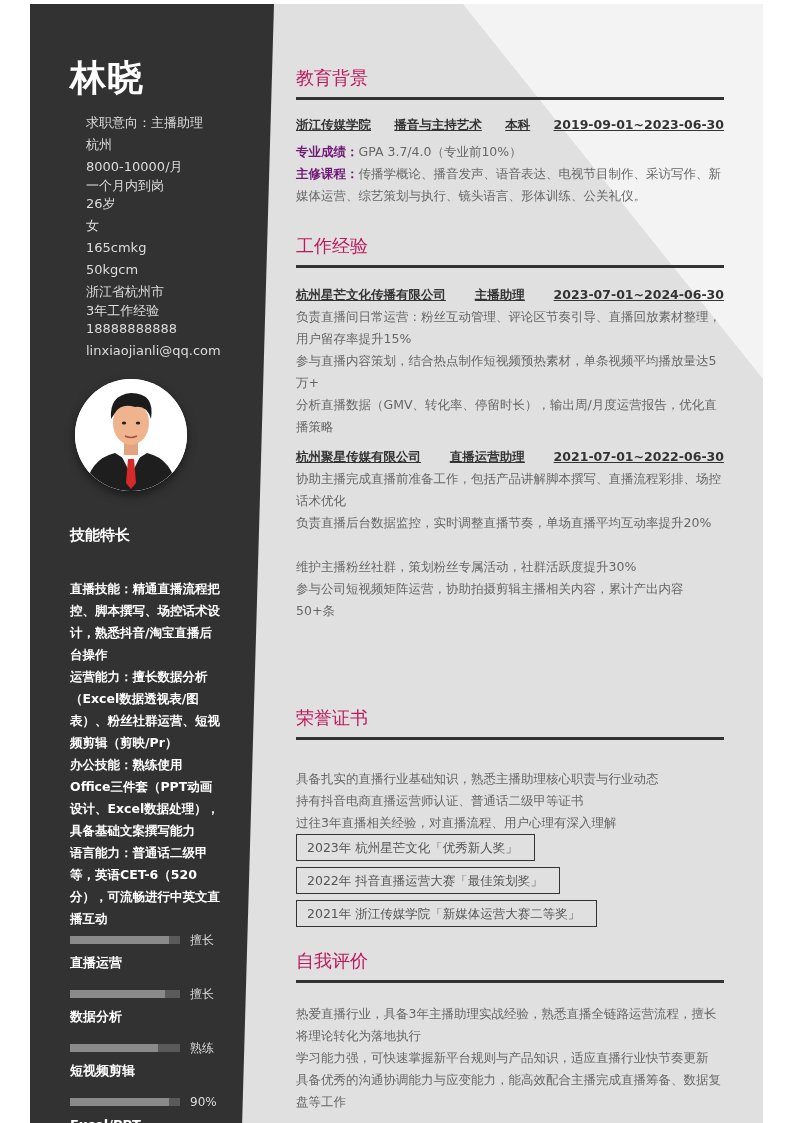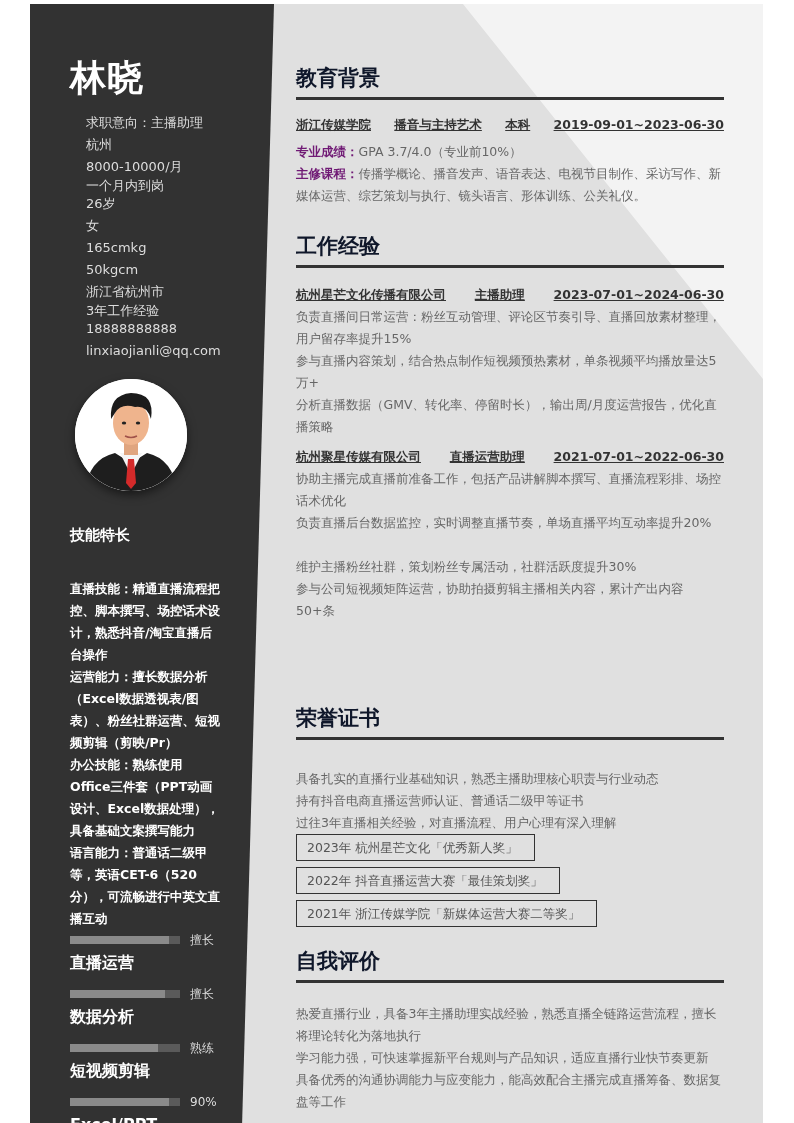--- a/index.html
+++ b/index.html
@@ -19,23 +19,23 @@
     box-shadow:0 4px 10px rgba(0,0,0,0.5); }
   .skills-title { position:absolute; left:40px; top:522px; font-size:15px; font-weight:bold; color:#ffffff; }
   .skills-text { position:absolute; left:40px; top:574px; width:150px; font-size:12.5px; line-height:22px; color:#ffffff; font-weight:bold; }
   .skills-text .k { font-weight:bold; }
   .skills-text .v { font-weight:normal; }
   .bars { position:absolute; left:40px; top:926px; width:160px; }
   .bar-row { position:relative; height:22px; }
   .bar-track { position:absolute; left:0; top:6px; width:110px; height:8px; background:#5a5a5a; }
   .bar-fill { position:absolute; left:0; top:0; height:8px; background:#8a8a8a; }
   .bar-level { position:absolute; left:120px; top:0; font-size:12px; color:#dddddd; line-height:20px; }
-  .bar-name { height:32px; font-size:16px; font-weight:bold; color:#ffffff; line-height:22px; }
+  .bar-name { height:32px; font-size:13px; font-weight:bold; color:#ffffff; line-height:22px; }
   .main { position:absolute; left:266px; top:0; width:428px; color:#333; }
-  .sec-title { font-size:21px; font-weight:bold; color:#0f172a; height:28px; line-height:28px; }
+  .sec-title { font-size:18px; font-weight:normal; color:#be185d; height:28px; line-height:28px; }
   .sec-rule { height:3px; background:#333; margin-top:5px; margin-bottom:14px; }
   .row-head { display:flex; justify-content:space-between; font-size:12.5px; font-weight:bold; color:#333; height:22px; line-height:22px;text-decoration:underline; }
   .p { font-size:12.5px; line-height:22px; color:#666; }
   .p b { color:#701a75; font-weight:bold; }
   .award { display:inline-block; border:1px solid #333; font-size:12.5px; color:#555; padding:0 16px 0 10px; height:27px; line-height:25px; margin-bottom:6px; }
 </style>
 </head>
 <body>
 
 <div class="page">

